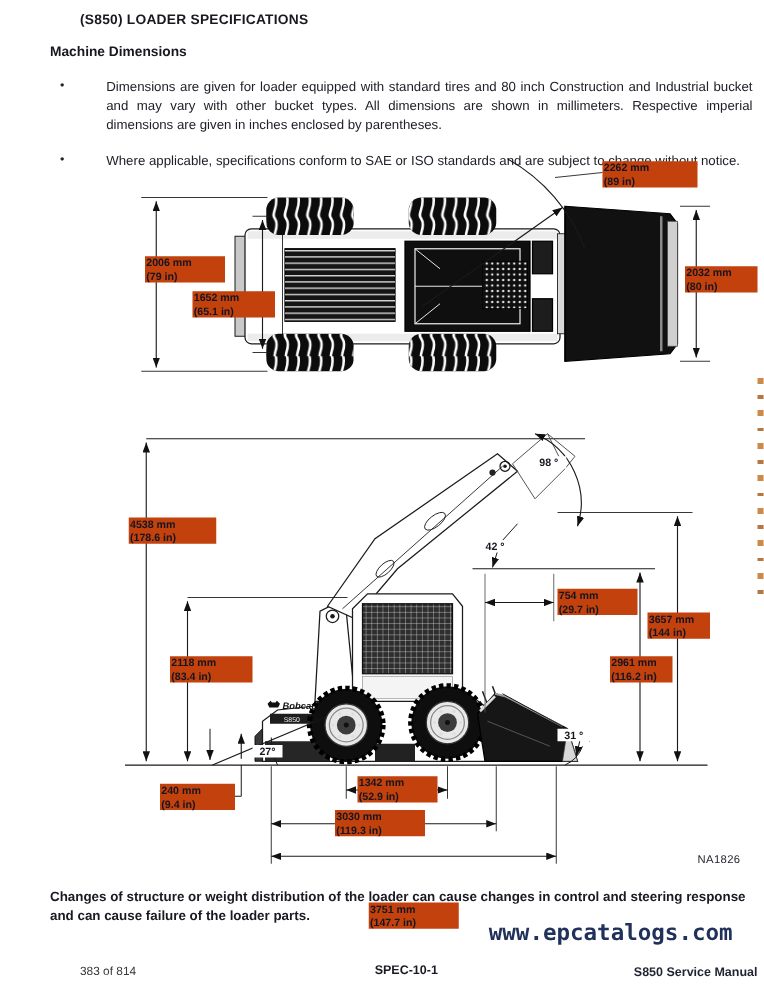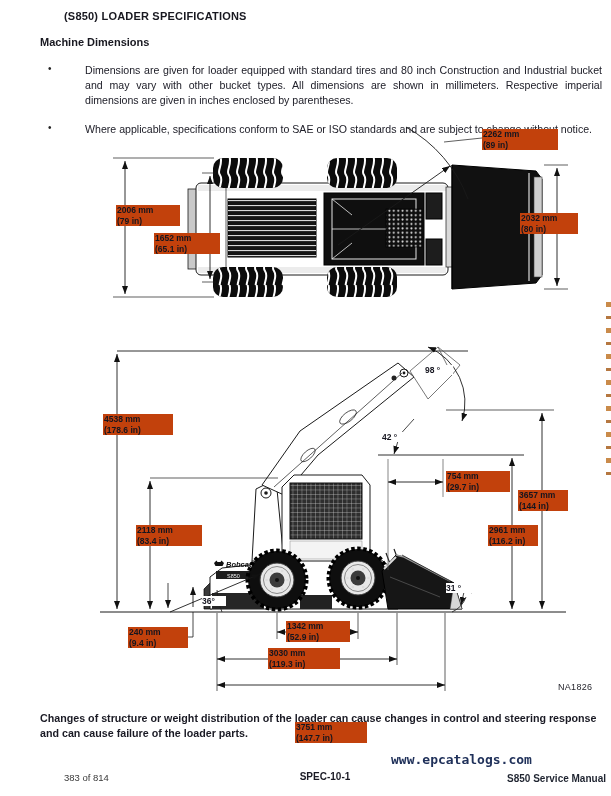--- a/index.html
+++ b/index.html
@@ -11,30 +11,30 @@
   .bullets{margin:15px 0 0 6px;width:556px;}
   .bullet{display:flex;margin-bottom:14px;}
   .bullet .mark{width:22px;text-align:left;font-size:10px;color:#222;flex:none;padding-left:2px;}
   .bullet .txt{flex:1;font-size:10.6px;line-height:15px;text-align:justify;color:#20202a;margin-left:15px;}
   .diagram{position:absolute;left:0;top:125px;width:611px;height:578px;}
   .diagram svg{position:absolute;left:0;top:0;}
   .dim{position:absolute;font-size:8.5px;font-weight:bold;line-height:10.5px;text-align:left;
        color:#15151f;background:#c2410c;padding:0 1px;}
   .dim span{display:block;white-space:nowrap;}
   .ang{position:absolute;font-size:8.5px;font-weight:bold;color:#15151f;background:#fff;
-       text-align:left;white-space:nowrap;}
+       text-align:center;white-space:nowrap;}
   .figref{position:absolute;font-size:9px;color:#26262e;letter-spacing:.3px;}
   .note{position:absolute;left:40px;top:711px;width:562px;font-size:10.7px;font-weight:bold;
         line-height:14.5px;color:#1a1a24;text-align:left;}
   .pagenum{position:absolute;left:64px;top:772px;font-size:9.5px;color:#3a3a3a;}
   .speccode{position:absolute;left:240px;top:771px;width:170px;text-align:center;
             font-size:10px;font-weight:bold;color:#1a1a24;}
   .manualname{position:absolute;right:5px;top:773px;font-size:10px;font-weight:bold;color:#1f2430;z-index:1;}
-  .watermark{position:absolute;left:391px;top:752px;font-family:"DejaVu Sans Mono",monospace;
-             font-size:13px;font-weight:bold;color:#20315a;letter-spacing:0;z-index:2;}
+  .watermark{position:absolute;left:391px;top:736px;font-family:"DejaVu Sans Mono",monospace;
+             font-size:18px;font-weight:bold;color:#20315a;letter-spacing:0;z-index:2;}
   .edge-strip{position:absolute;right:0;top:302px;width:5px;height:182px;opacity:.85;
       background:repeating-linear-gradient(180deg,#c0762a 0 5px,rgba(0,0,0,0) 5px 14px,#a85f1e 14px 17px,rgba(0,0,0,0) 17px 26px);}
 </style>
 </head>
 <body>
 
 <div class="header">
   <h1>(S850) LOADER SPECIFICATIONS</h1>
   <h2>Machine Dimensions</h2>
   <div class="bullets">
@@ -265,34 +265,34 @@
     <span>(89 in)</span>
   </div>
   <div class="dim" style="left:116px;top:80px;width:62px;">
     <span>2006 mm</span>
     <span>(79 in)</span>
   </div>
   <div class="dim" style="left:154px;top:108px;width:64px;">
     <span>1652 mm</span>
     <span>(65.1 in)</span>
   </div>
-  <div class="dim" style="left:520px;top:88px;width:56px;">
+  <div class="dim" style="left:548px;top:88px;width:56px;">
     <span>2032 mm</span>
     <span>(80 in)</span>
   </div>
 
   <div class="dim" style="left:103px;top:289px;width:68px;">
     <span>4538 mm</span>
     <span>(178.6 in)</span>
   </div>
   <div class="dim" style="left:136px;top:400px;width:64px;">
     <span>2118 mm</span>
     <span>(83.4 in)</span>
   </div>
-  <div class="ang" style="left:202px;top:471px;width:24px;">36°</div>
+  <div class="ang" style="left:202px;top:471px;width:24px;">27°</div>
   <div class="dim" style="left:128px;top:502px;width:58px;">
     <span>240 mm</span>
     <span>(9.4 in)</span>
   </div>
   <div class="ang" style="left:425px;top:240px;width:28px;">98 °</div>
   <div class="ang" style="left:382px;top:307px;width:28px;">42 °</div>
   <div class="dim" style="left:446px;top:346px;width:62px;">
     <span>754 mm</span>
     <span>(29.7 in)</span>
   </div>

